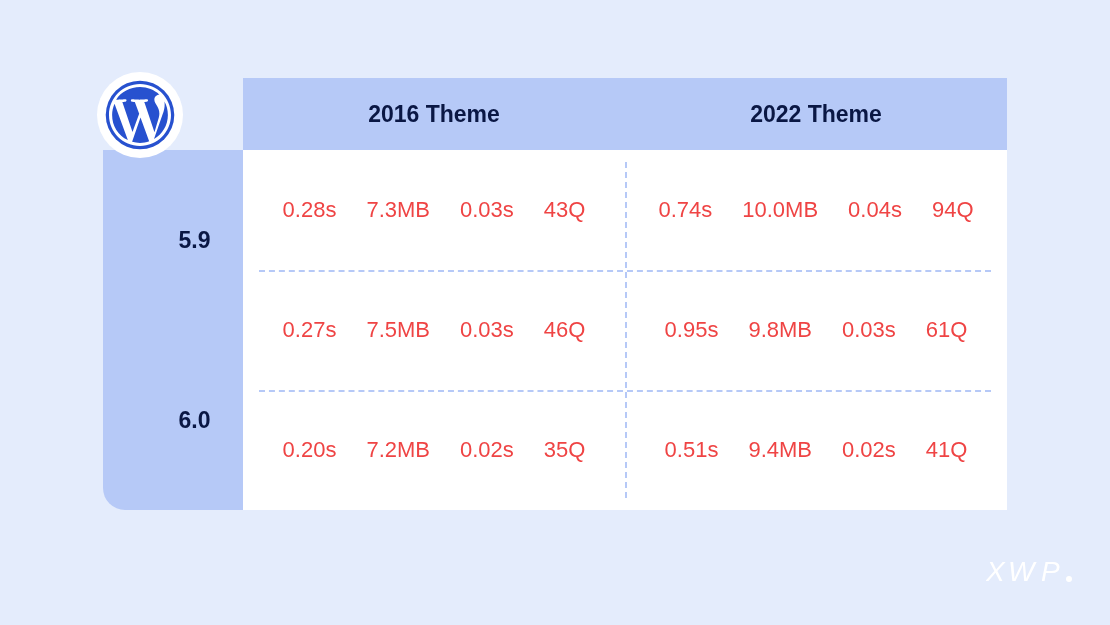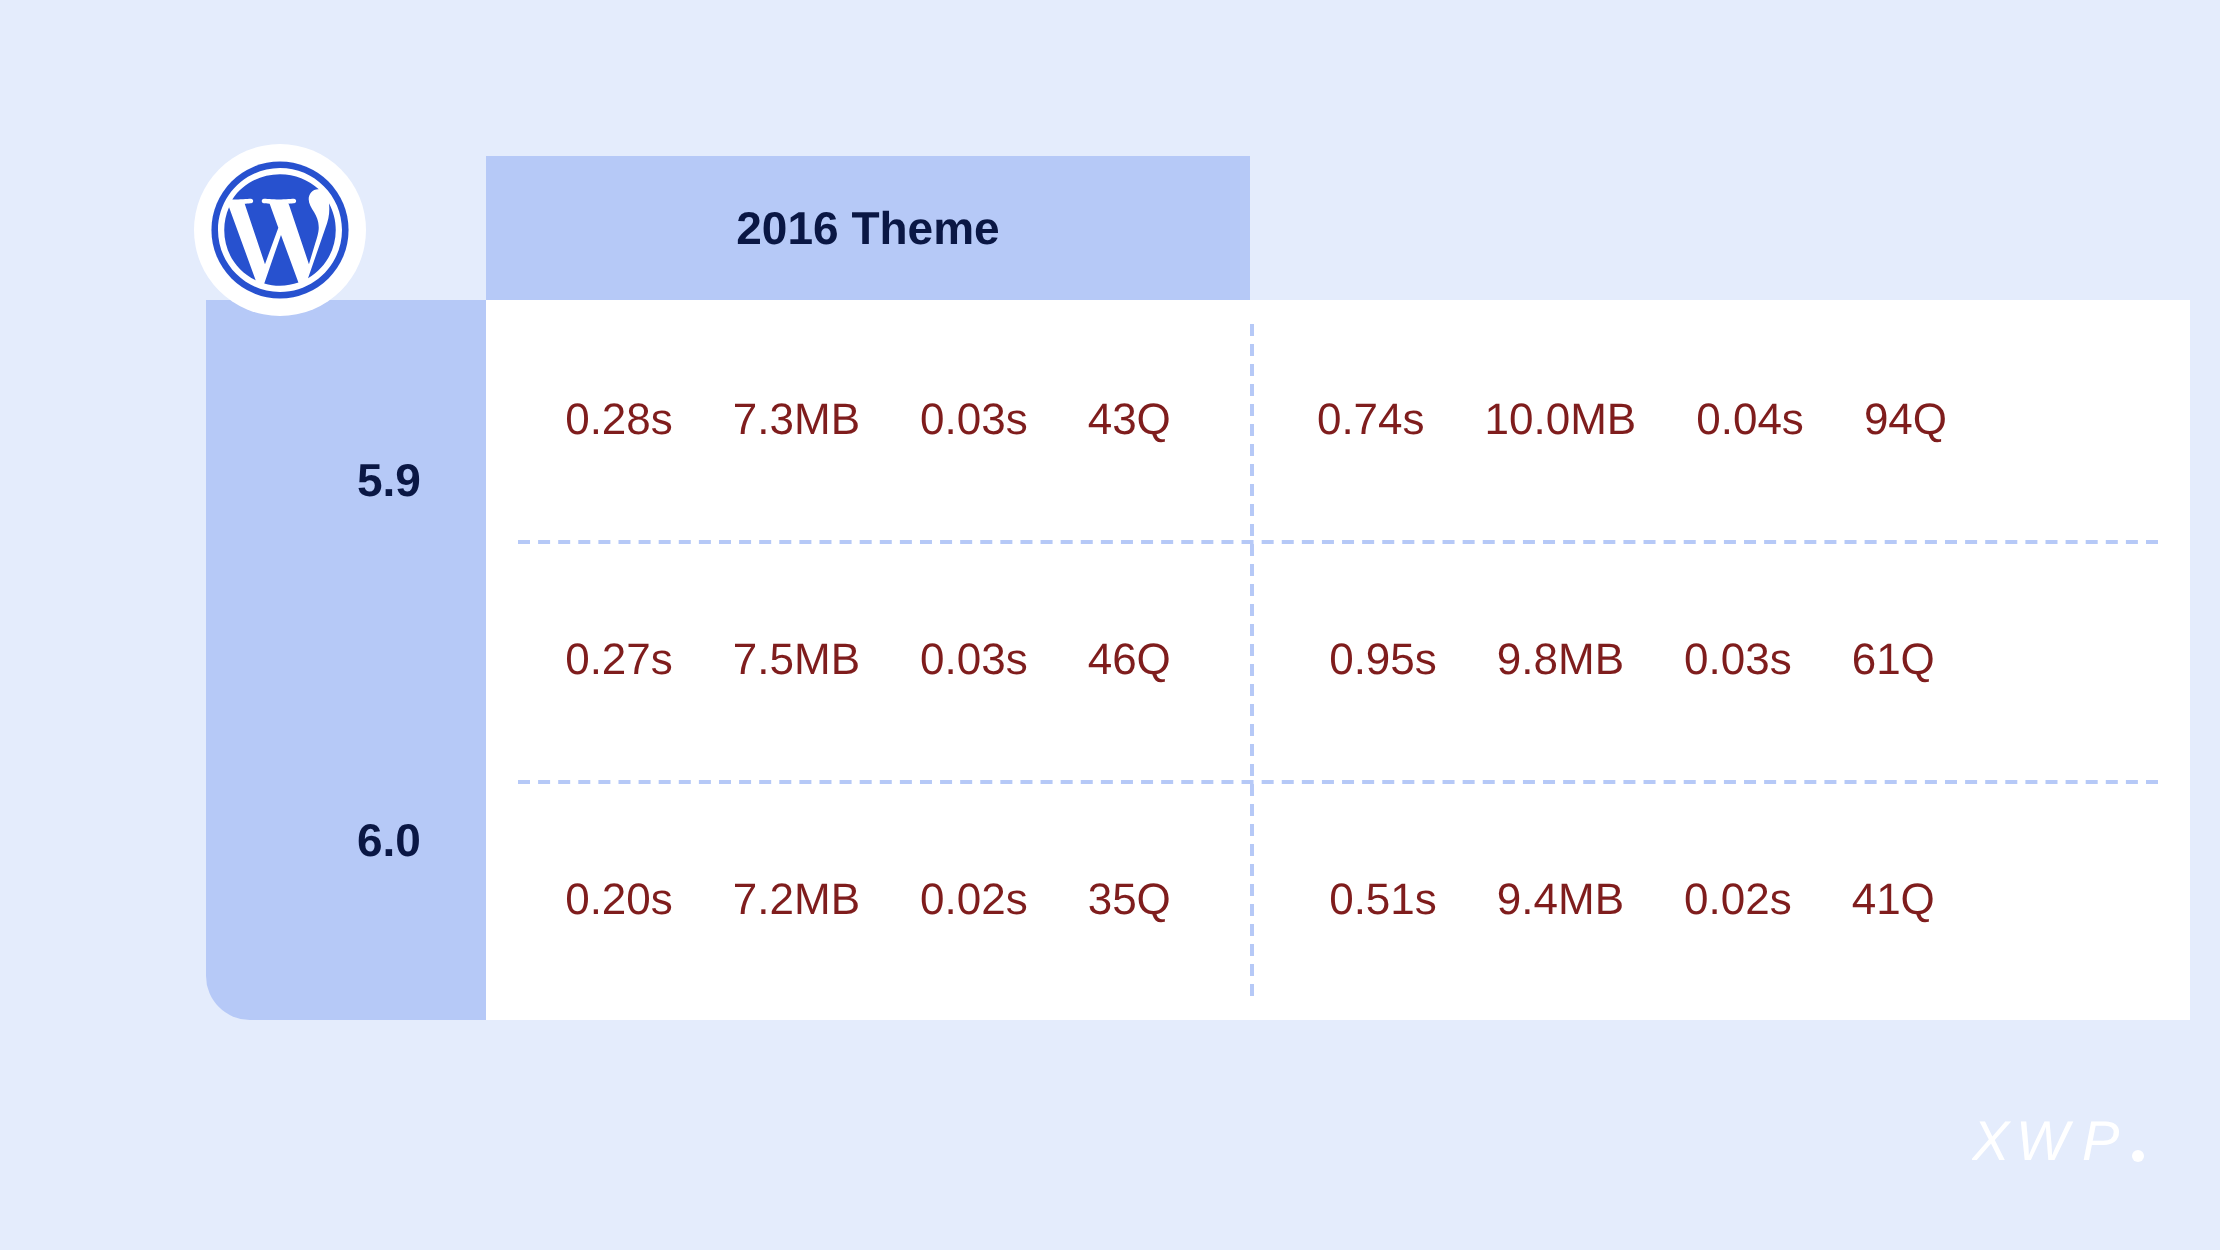--- a/index.html
+++ b/index.html
@@ -12,21 +12,21 @@
       height: 625px;
       background: #e4ecfc;
       font-family: -apple-system, BlinkMacSystemFont, 'Segoe UI', Helvetica, Arial, sans-serif;
       position: relative;
       overflow: hidden;
     }
     .container {
       position: absolute;
       left: 103px;
       top: 78px;
-      width: 992px;
+      width: 904px;
       height: 432px;
     }
     .logo-circle {
       position: absolute;
       left: -6px;
       top: -6px;
       width: 86px;
       height: 86px;
       border-radius: 50%;
       background: #fff;
@@ -92,21 +92,21 @@
     .data-col {
       width: 382px;
       display: flex;
       flex-direction: column;
     }
     .data-cell {
       flex: 1;
       display: flex;
       align-items: center;
       justify-content: center;
-      color: #7f1d1d;
+      color: #ef4444;
       font-size: 22px;
       font-weight: 500;
       gap: 30px;
       position: relative;
     }
     .metric {
       white-space: nowrap;
     }
     .h-divider {
       position: absolute;
@@ -148,20 +148,21 @@
   <div class="logo-circle">
     <svg viewBox="0 0 122.52 122.52">
       <circle cx="61.26" cy="61.26" r="60" fill="#2751cf"></circle>
       <path fill="#fff" d="M61.26 7C31.3 7 7 31.3 7 61.26s24.3 54.26 54.26 54.26 54.26-24.3 54.26-54.26S91.22 7 61.26 7zm-48.8 54.26c0-7.07 1.51-13.78 4.22-19.84l23.28 63.77C22.96 97.12 12.46 80.4 12.46 61.26zm48.8 48.8c-4.79 0-9.41-.7-13.78-2l14.64-42.53 15 41.1c.1.24.22.46.35.67-5.08 1.79-10.53 2.76-16.21 2.76zm6.72-71.67c2.94-.15 5.58-.46 5.58-.46 2.63-.31 2.32-4.18-.31-4.02 0 0-7.9.62-13 .62-4.79 0-12.85-.62-12.85-.62-2.63-.15-2.94 3.87-.31 4.02 0 0 2.48.31 5.11.46l7.6 20.82L48.12 91.2 30.37 38.39c2.94-.15 5.58-.46 5.58-.46 2.63-.31 2.32-4.18-.31-4.02 0 0-7.9.62-13 .62-.91 0-1.99-.02-3.13-.06C28.29 20.97 43.7 12.46 61.26 12.46c13.08 0 24.99 5 33.94 13.19-.22-.01-.43-.04-.65-.04-4.79 0-8.19 4.18-8.19 8.66 0 4.02 2.32 7.43 4.79 11.45 1.86 3.25 4.02 7.43 4.02 13.47 0 4.18-1.61 9.03-3.71 15.78l-4.87 16.27-17.61-52.42zm17.81 65.08l14.91-43.11c2.79-6.97 3.71-12.54 3.71-17.49 0-1.8-.12-3.47-.33-5.03 3.81 6.95 5.97 14.93 5.97 23.42 0 18.02-9.77 33.75-24.26 42.21z"></path>
     </svg>
   </div>
 
   <div class="header-row">
     <div class="header-spacer"></div>
     <div class="header-cell left">2016 Theme</div>
+    <div class="header-cell right">2022 Theme</div>
   </div>
 
   <div class="body">
     <div class="version-col">
       <div class="version-cell">5.9</div>
       <div class="version-cell">6.0</div>
     </div>
 
     <div class="data-area">
       <div class="h-divider d1"></div>

